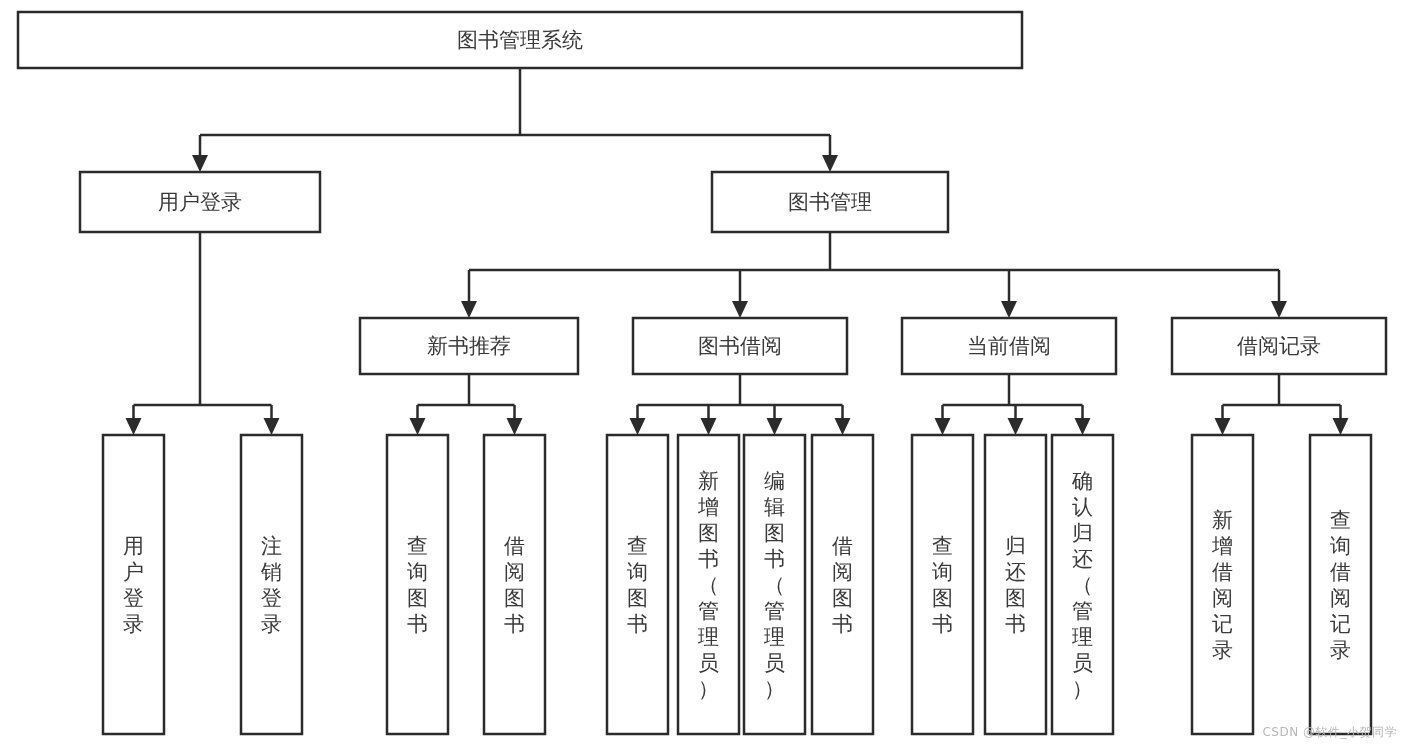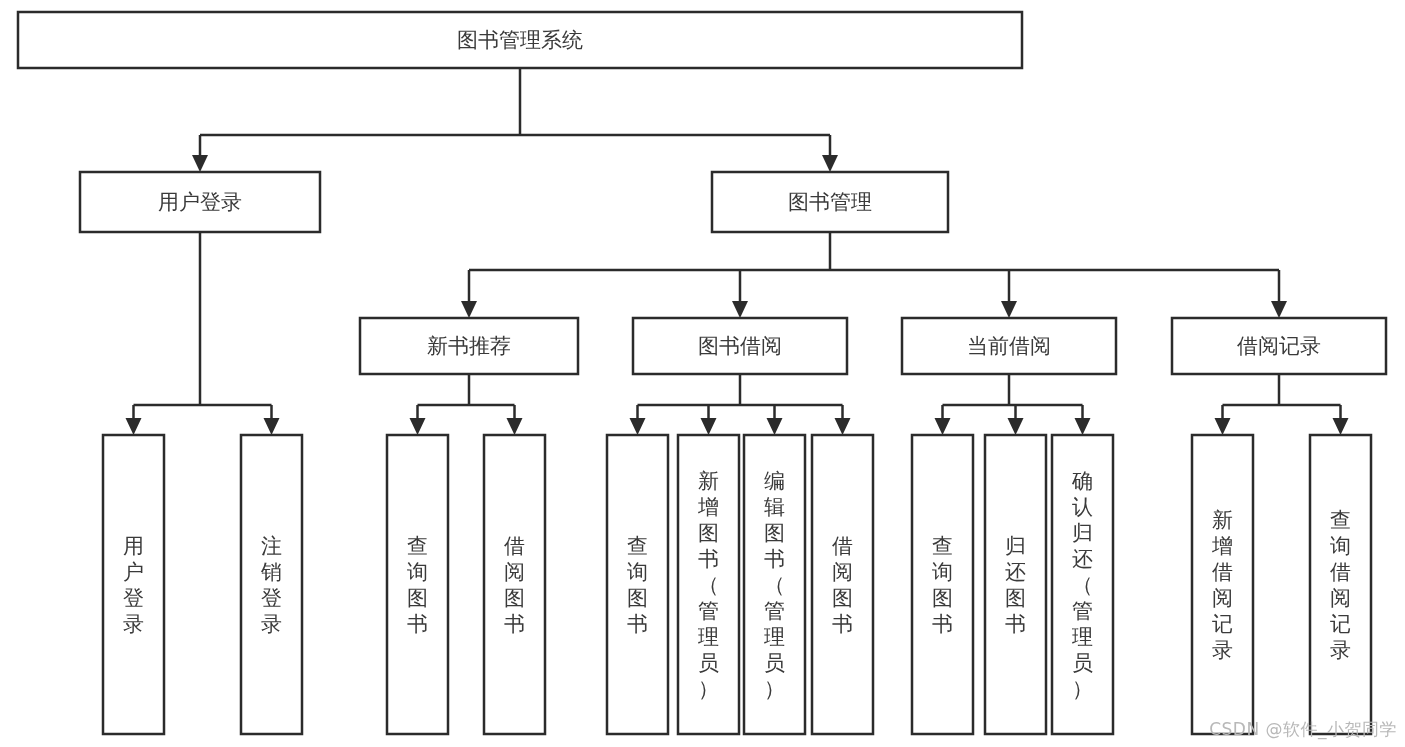--- a/index.html
+++ b/index.html
@@ -52,21 +52,21 @@
   }
   .arrow-head {
     fill: #2b2b2b;
     stroke: none;
   }
   .watermark {
     position: absolute;
     right: 8px;
     bottom: 6px;
     font-family: "DejaVu Sans", "Liberation Sans", sans-serif;
-    font-size: 17px;
+    font-size: 12px;
     color: #b8b8b8;
     white-space: nowrap;
     letter-spacing: 0.5px;
     user-select: none;
   }
 </style>
 </head>
 <body>
 
 <div id="diagram-root">

